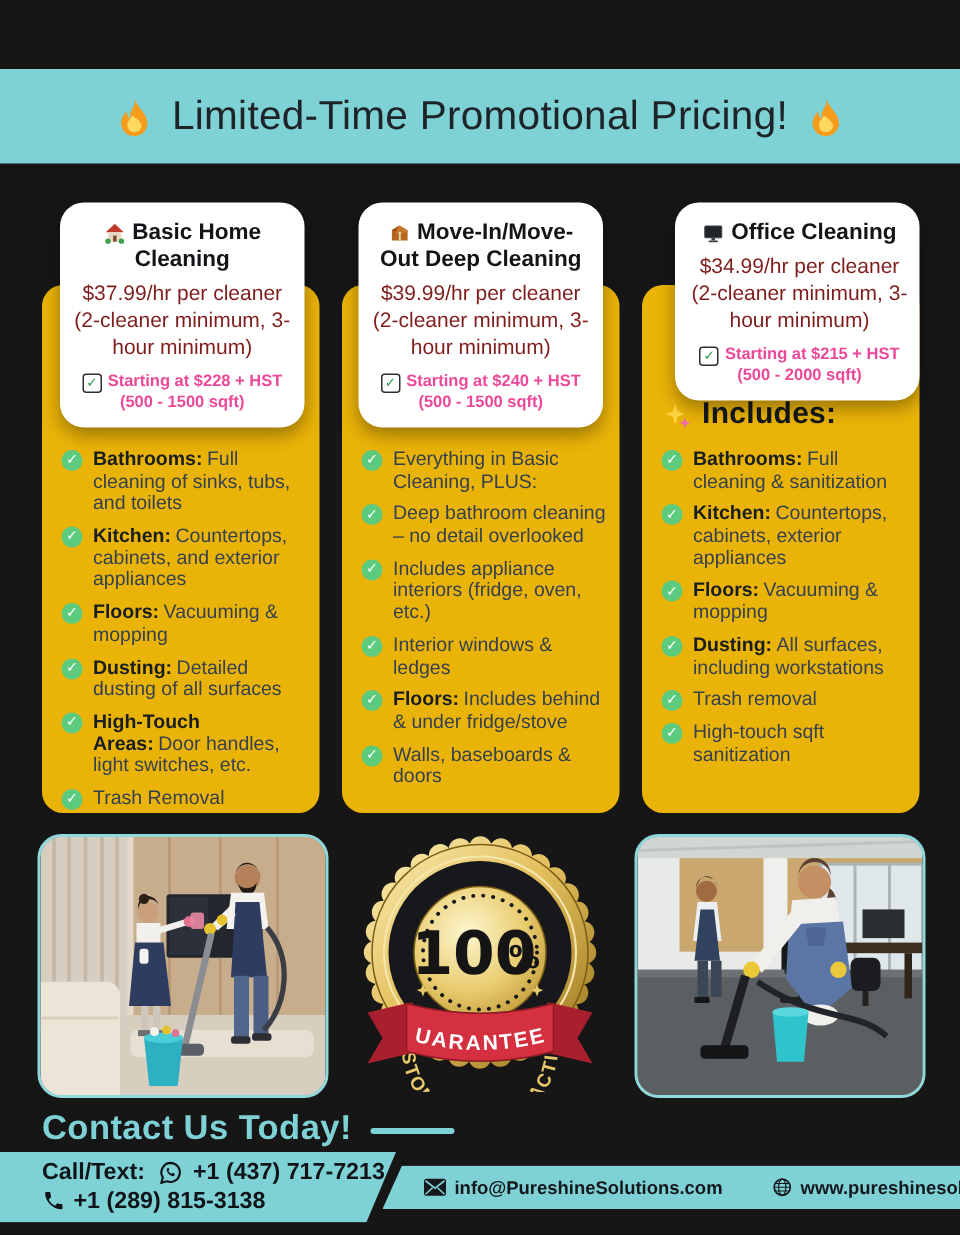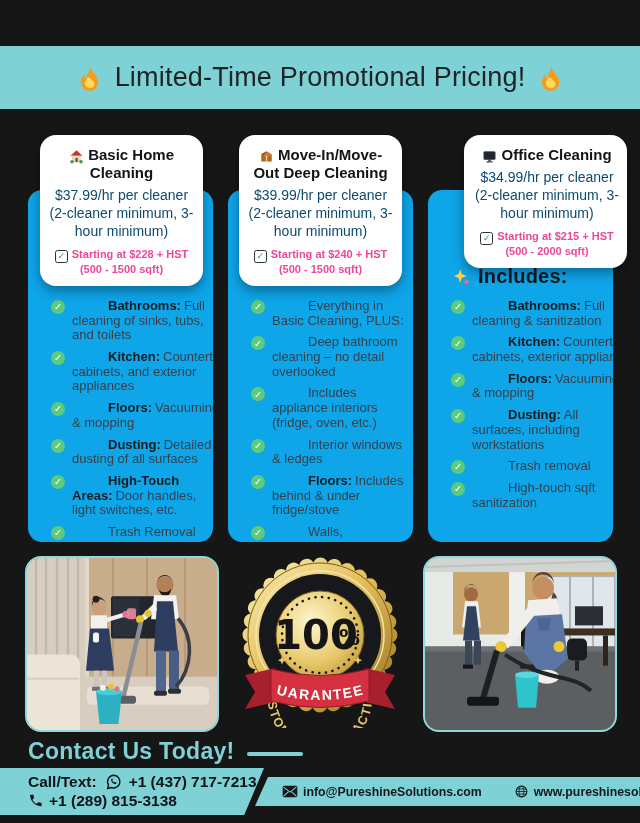--- a/index.html
+++ b/index.html
@@ -6,39 +6,39 @@
   .page{position:relative;width:640px;height:823px;background:#161616;overflow:hidden;
         font-family:"Liberation Sans","DejaVu Sans",sans-serif;margin:0 auto;}
   .ico{display:inline-flex;vertical-align:middle;}
 
   
   .banner{position:absolute;left:0;top:46px;width:640px;height:63px;background:#7ED1D5;
           display:flex;align-items:center;justify-content:center;gap:12px;}
   .banner-text{font-size:27px;font-weight:400;color:#1d2326;letter-spacing:.2px;}
 
   
-  .panel{position:absolute;top:190px;width:185px;height:352px;background:#0ea5e9;
-         border-radius:14px;padding:75px 9px 10px 23px;box-sizing:border-box;overflow:hidden;z-index:1;}
+  .panel{position:absolute;top:190px;width:185px;height:352px;background:#eab308;
+         border-radius:14px;padding:75px 9px 10px 13px;box-sizing:border-box;overflow:hidden;z-index:1;}
   .panel.c1{left:28px;} .panel.c2{left:228px;} .panel.c3{left:428px;}
   .inc-head{display:flex;align-items:center;gap:7px;margin:0 0 11px 2px;}
   .inc-title{font-size:20px;font-weight:800;color:#15181b;letter-spacing:.2px;}
   .list{display:flex;flex-direction:column;gap:7px;}
   .itm{display:flex;gap:7px;font-size:13px;line-height:1.13;color:#36414e;}
-  .itm b{color:#181d22;margin-right:3px;margin-left:36px;}
+  .itm b{color:#181d22;margin-right:3px;}
   .itm b:empty{margin-right:0;}
   .chk{flex:0 0 14px;width:14px;height:14px;margin-top:1px;border-radius:50%;background:#5CCB7E;
        display:inline-flex;align-items:center;justify-content:center;}
   .chk::after{content:"✓";color:#fff;font-size:9.5px;font-weight:700;line-height:1;}
 
   
   .card{position:absolute;top:135px;width:163px;background:#fff;border-radius:16px;z-index:2;
         box-shadow:0 5px 12px rgba(0,0,0,.35);padding:11px 7px 10px;box-sizing:border-box;text-align:center;}
-  .card.c1{left:40px;} .card.c2{left:239px;} .card.c3{left:464px;padding-left:10px;}
+  .card.c1{left:40px;} .card.c2{left:239px;} .card.c3{left:450px;padding-left:10px;}
   .card-title{font-size:15px;font-weight:800;color:#121417;line-height:1.2;}
-  .card-price{margin-top:5px;font-size:14px;font-weight:500;color:#0c4a6e;line-height:1.28;}
+  .card-price{margin-top:5px;font-size:14px;font-weight:500;color:#7f1d1d;line-height:1.28;}
   .card-start{margin-top:7px;font-size:11px;font-weight:700;color:#ec4899;line-height:1.25;}
   .cbx{display:inline-flex;width:11px;height:11px;border:1.6px solid #2b3036;border-radius:2.5px;
        align-items:center;justify-content:center;margin-right:4px;vertical-align:-1px;}
   .cbx::after{content:"✓";color:#27a24a;font-size:9px;font-weight:700;line-height:1;}
 
   
   .photo{position:absolute;top:556px;width:190px;height:172px;border:2px solid #8FD8DC;
          border-radius:16px;overflow:hidden;background:#333;}
   .photo.left{left:25px;} .photo.right{left:423px;}
   .photo svg{display:block;width:100%;height:100%;}

